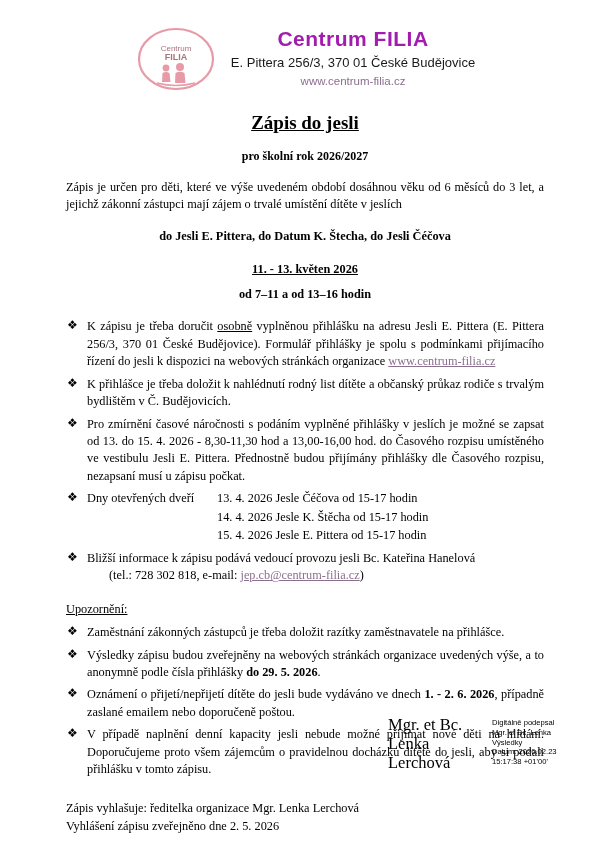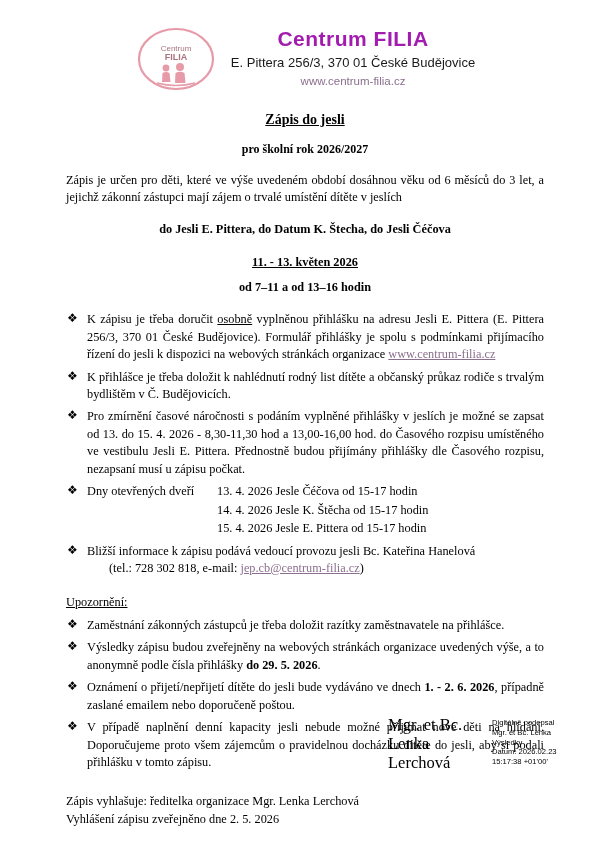--- a/index.html
+++ b/index.html
@@ -64,21 +64,21 @@
 
   
   .content {
     padding: 0 66px 0 66px;
     font-size: 12.3px;
     line-height: 1.42;
   }
   .title {
     text-align: center;
     font-weight: bold;
-    font-size: 14px;
+    font-size: 19px;
     text-decoration: underline;
     margin-top: 18px;
   }
   .subtitle {
     text-align: center;
     font-weight: bold;
     font-size: 12px;
     margin-top: 11px;
   }
   .para {

